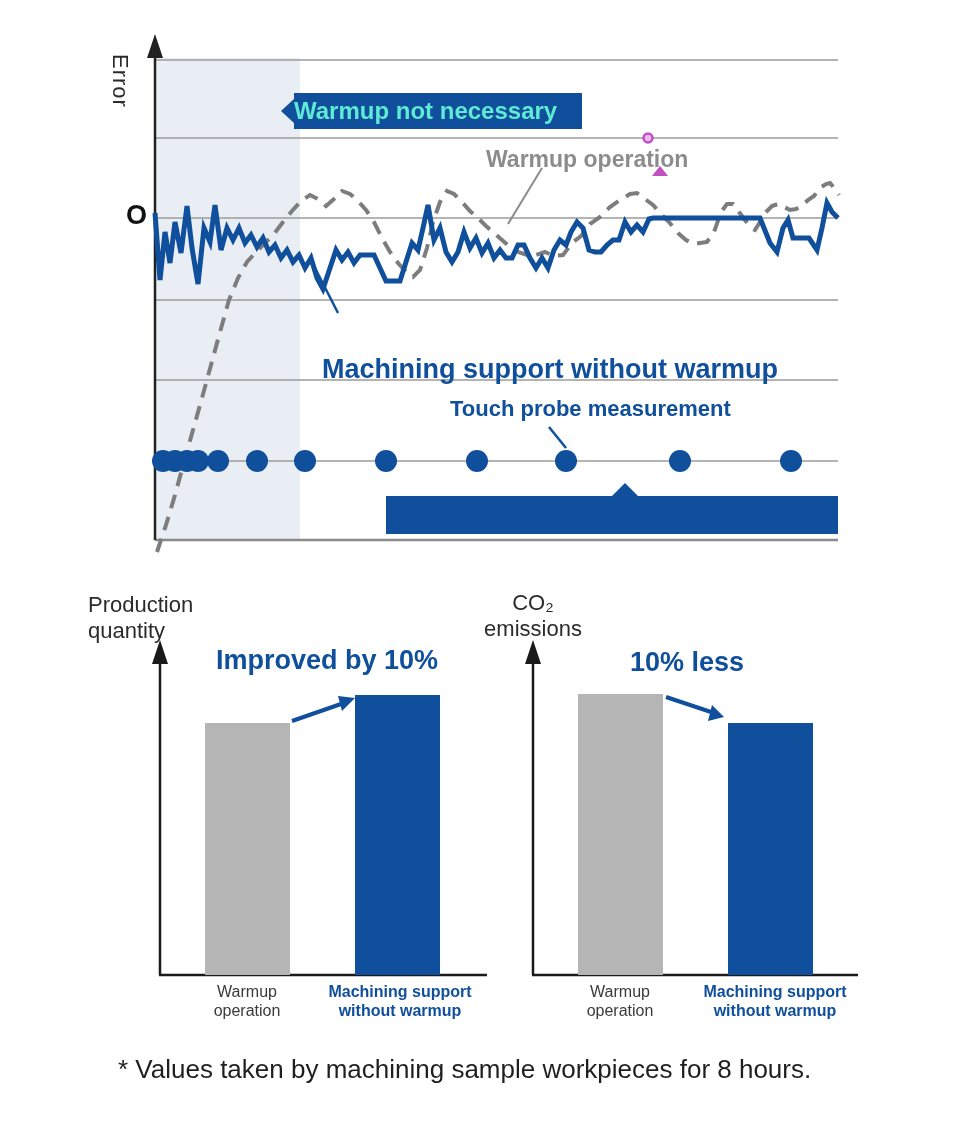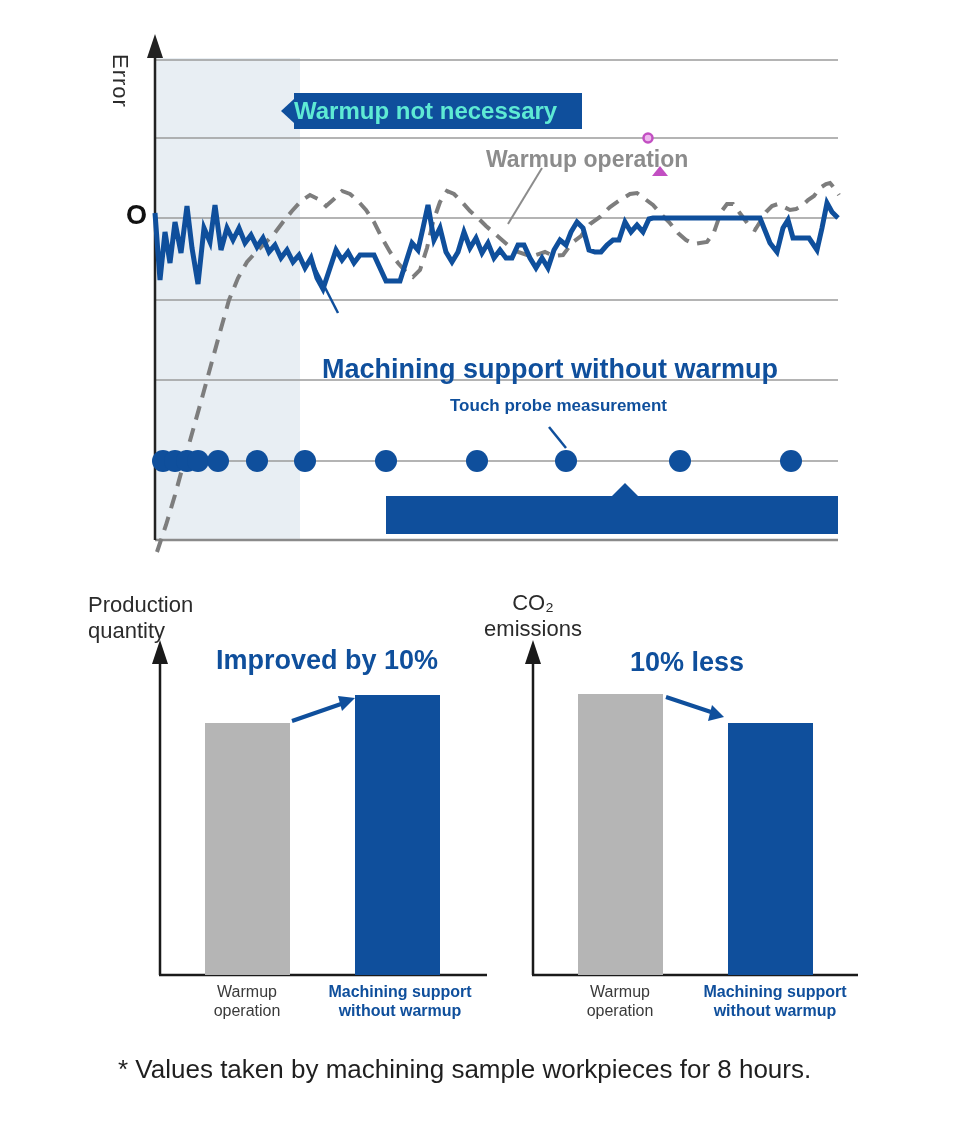--- a/index.html
+++ b/index.html
@@ -14,21 +14,21 @@
   #banner-top{left:294px;top:93px;width:288px;height:36px;}
   #banner-bottom{left:386px;top:496px;width:452px;height:38px;}
   .notch-left{position:absolute;left:-13px;top:50%;transform:translateY(-50%);width:0;height:0;
           border-top:12px solid transparent;border-bottom:12px solid transparent;
           border-right:13px solid var(--accent);}
   .notch-up{position:absolute;top:-13px;left:226px;width:0;height:0;
           border-left:13px solid transparent;border-right:13px solid transparent;
           border-bottom:13px solid var(--accent);}
   .warmup-op-label{left:478px;top:146px;font-size:23px;font-weight:bold;color:#8c8c8c;margin-left:8px;}
   .machining-label{left:322px;top:314px;font-size:27px;font-weight:bold;color:var(--accent);margin-top:40px;}
-  .touch-label{left:450px;top:396px;font-size:17px;font-weight:bold;color:var(--accent);}
+  .touch-label{left:450px;top:396px;font-size:22px;font-weight:bold;color:var(--accent);}
   .prod-lbl{left:88px;top:592px;width:118px;text-align:left;font-size:22px;line-height:1.18;color:#2b2b2b;}
   .co2-lbl{left:478px;top:590px;width:110px;text-align:center;font-size:22px;line-height:1.18;color:#2b2b2b;}
   .callout{font-size:27px;font-weight:bold;color:var(--accent);}
   .callout-1{left:216px;top:645px;}
   .callout-2{left:630px;top:647px;}
   .tick{top:982px;font-size:16px;line-height:1.2;text-align:center;}
   .tick-plain{color:#3a3a3a;}
   .tick-accent{color:var(--accent);font-weight:bold;}
   .tick-1{left:182px;width:130px;}
   .tick-2{left:305px;width:190px;}

